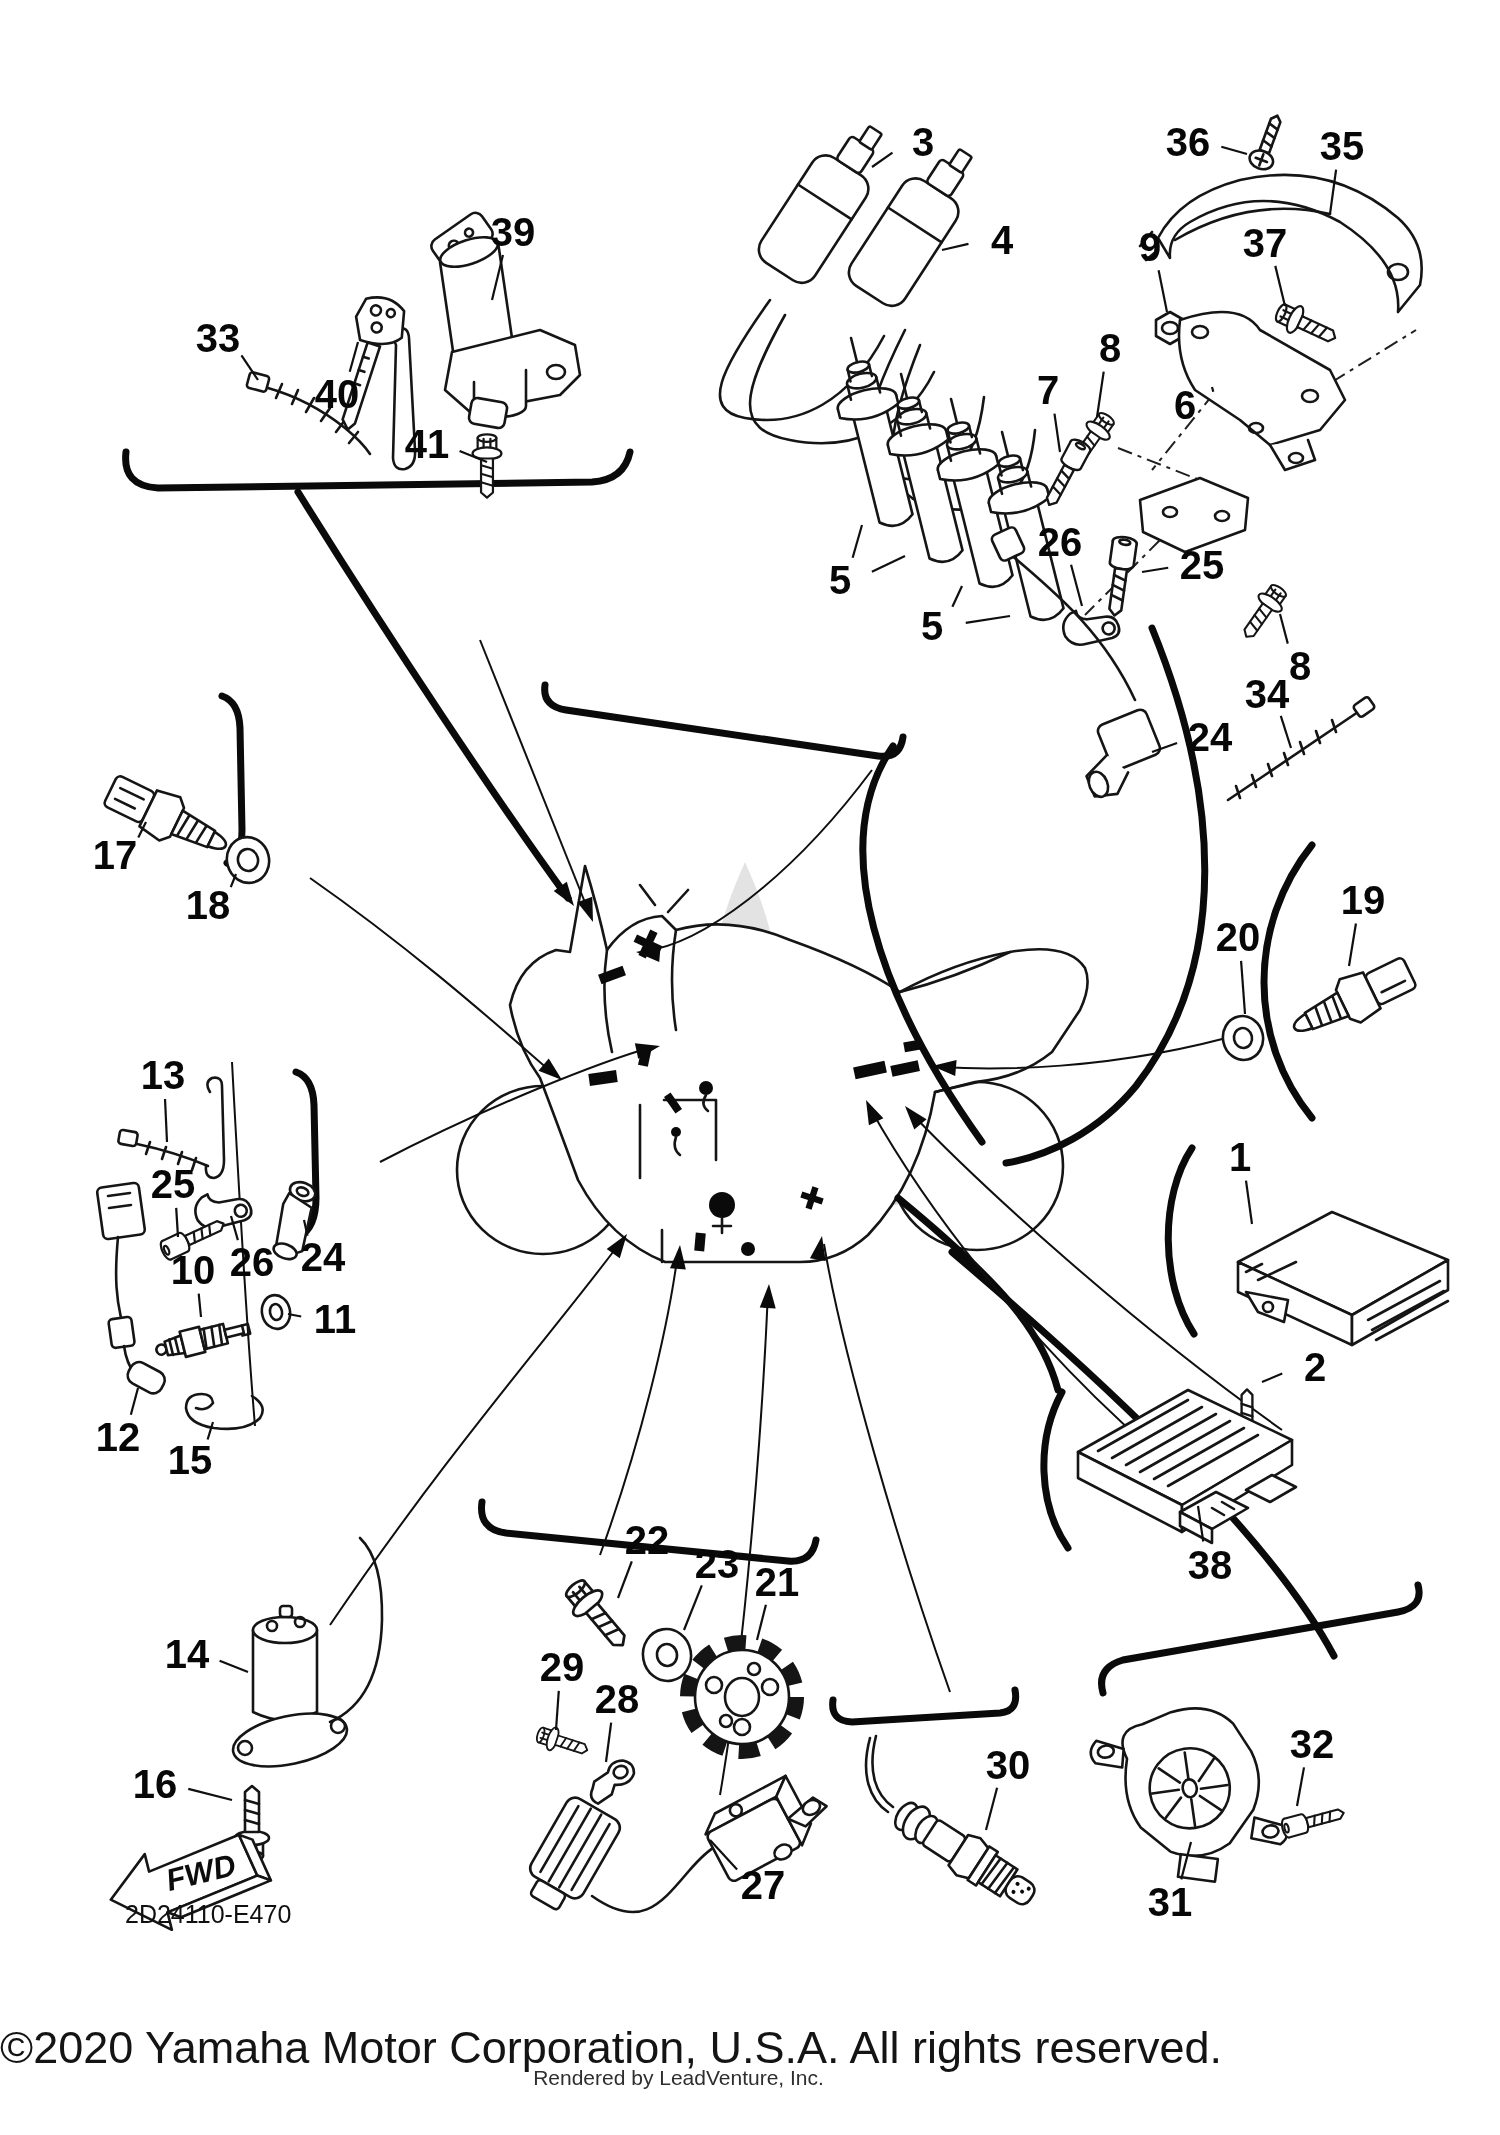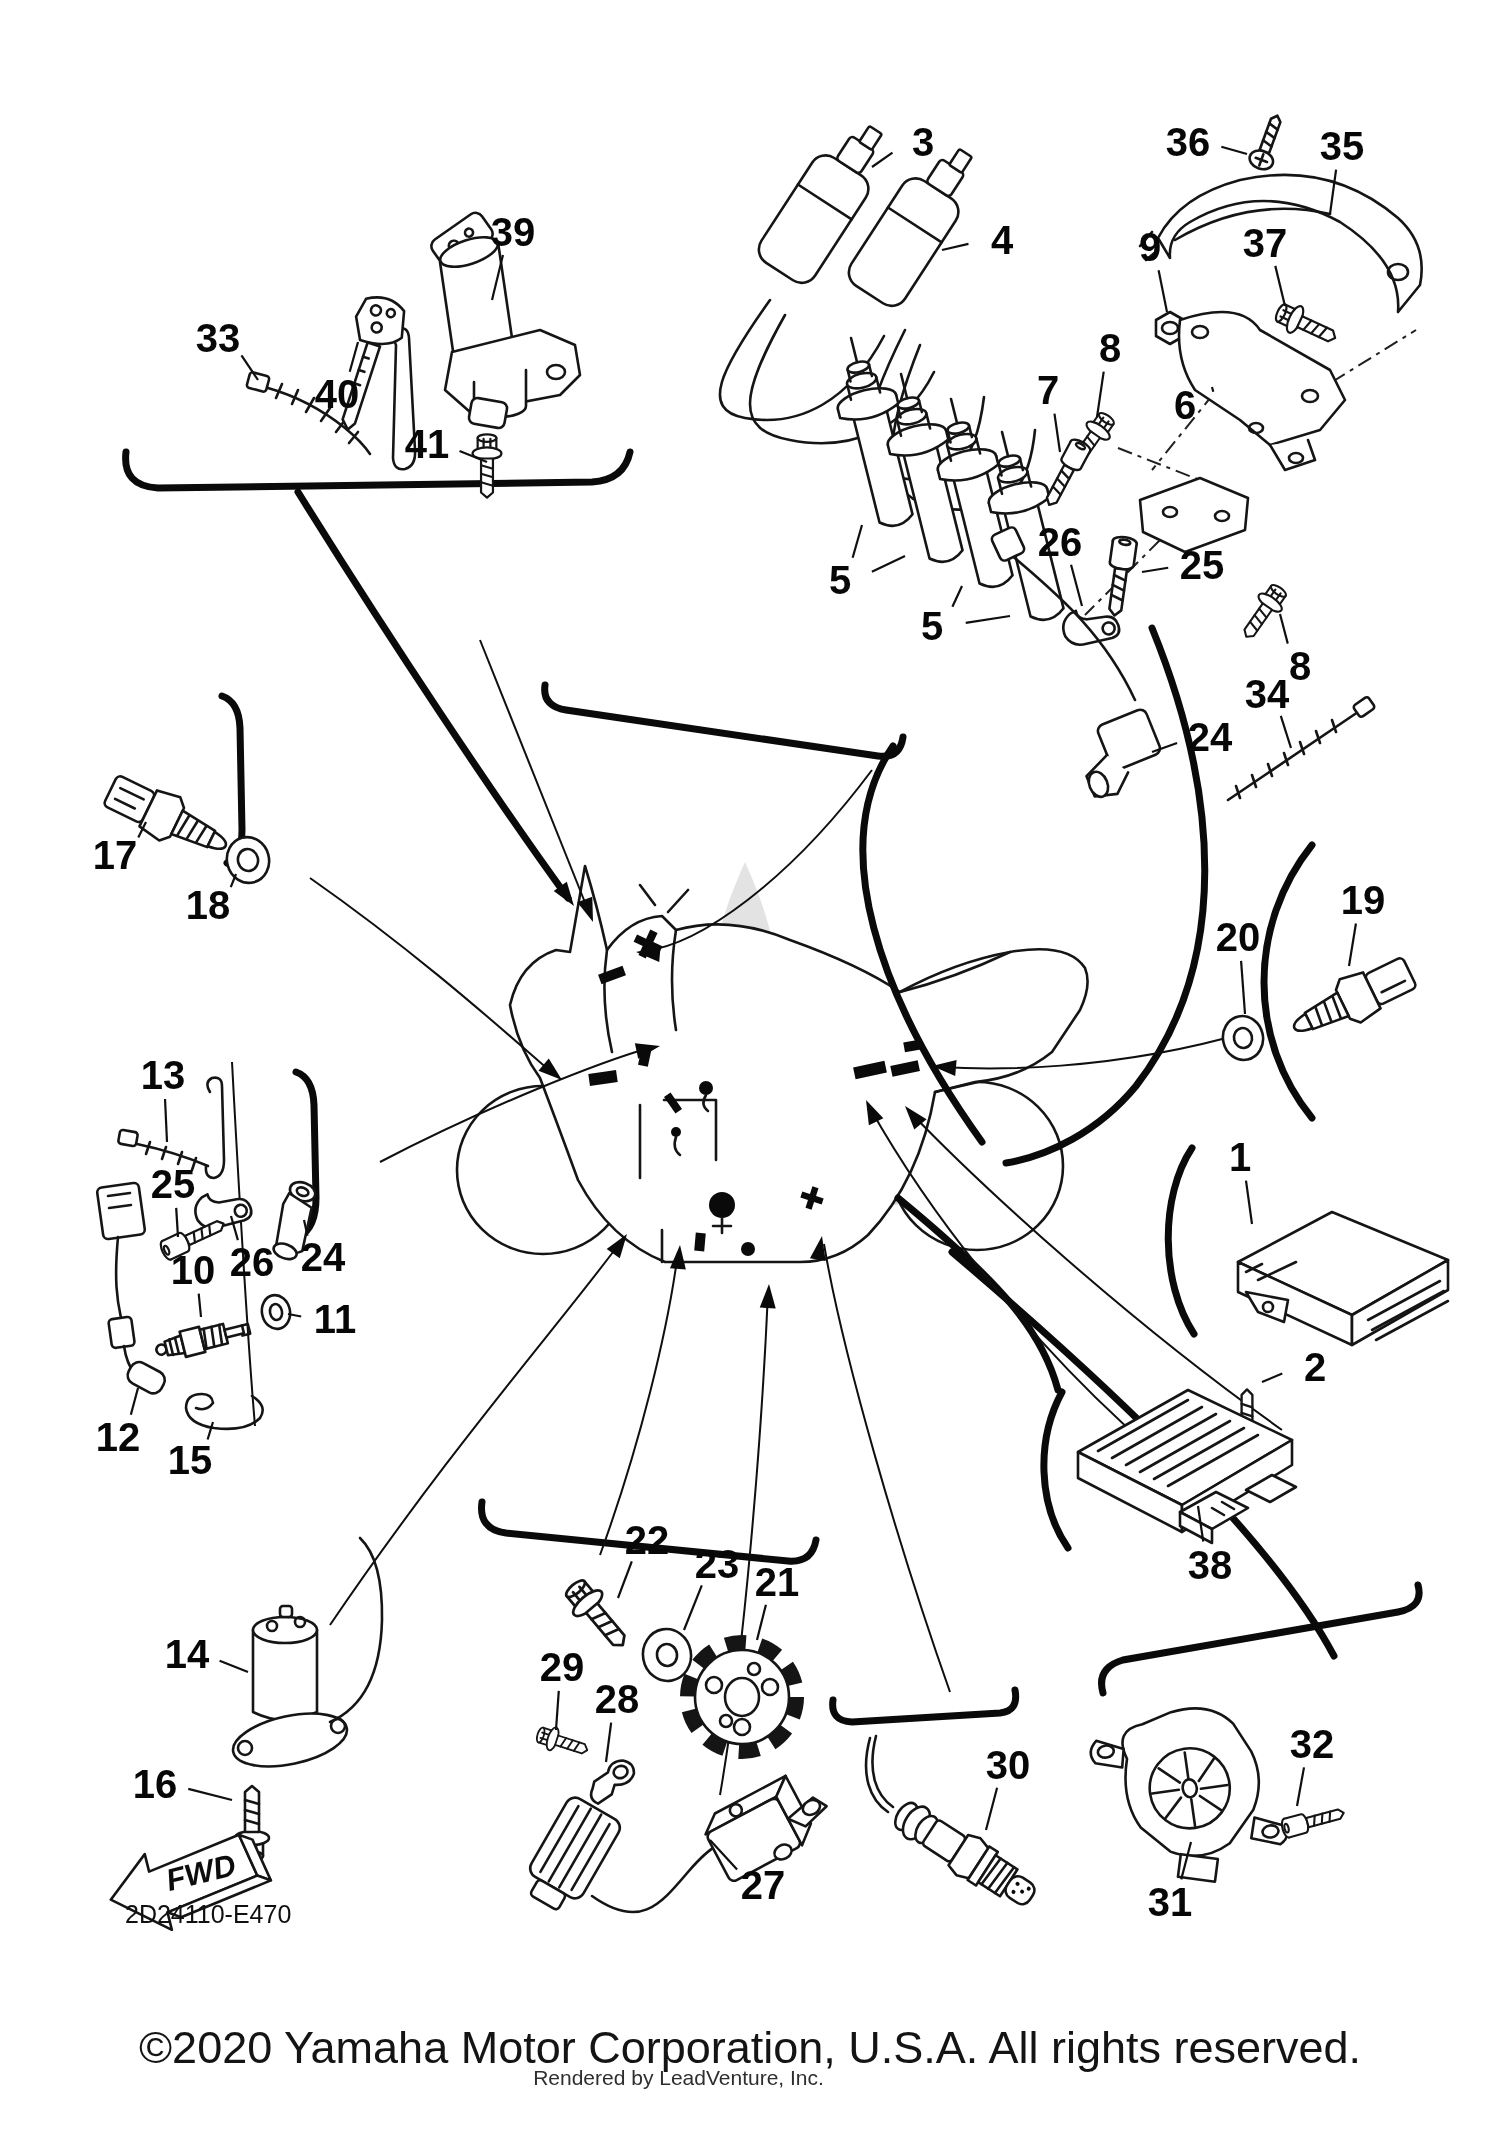--- a/index.html
+++ b/index.html
@@ -10,21 +10,21 @@
   .sn{stroke:#151515;stroke-width:2.6;fill:none;stroke-linecap:round;stroke-linejoin:round;}
   .sf{stroke:none;fill:#0a0a0a;}
   .thick{stroke:#0a0a0a;stroke-width:7;fill:none;stroke-linecap:round;}
   .thin{stroke:#0f0f0f;stroke-width:2;fill:none;}
   .lead{stroke:#0f0f0f;stroke-width:2.2;}
   .dd{stroke:#202020;stroke-width:2;fill:none;stroke-dasharray:15 6 4 6;}
   .plabel{font:700 40px "Liberation Sans",sans-serif;fill:#070707;}
   .wm{font:600 46px "Liberation Sans",sans-serif;fill:#d6d6d6;letter-spacing:20px;}
   .fwdtxt{font:italic 700 31px "Liberation Sans",sans-serif;fill:#0c0c0c;}
   #part-code{position:absolute;left:125px;top:1900px;font-size:25px;color:#101010;white-space:nowrap;}
-  #footer-text{position:absolute;left:0;width:1500px;top:2022px;text-align:center;font-size:45px;color:#141414;white-space:nowrap;}
+  #footer-text{position:absolute;left:0;width:1500px;top:2022px;font-size:45px;color:#141414;white-space:nowrap;}
   #rendered-by{position:absolute;left:0;width:1357px;top:2066px;text-align:center;font-size:21px;color:#2e2e2e;white-space:nowrap;}
 </style>
 </head>
 <body>
 
 <div class="page">
 <svg width="1500" height="2135" viewBox="0 0 1500 2135">
   <defs>
     <g id="bolt-socket">
       <ellipse cx="0" cy="-20" rx="12" ry="5" class="s"></ellipse>

